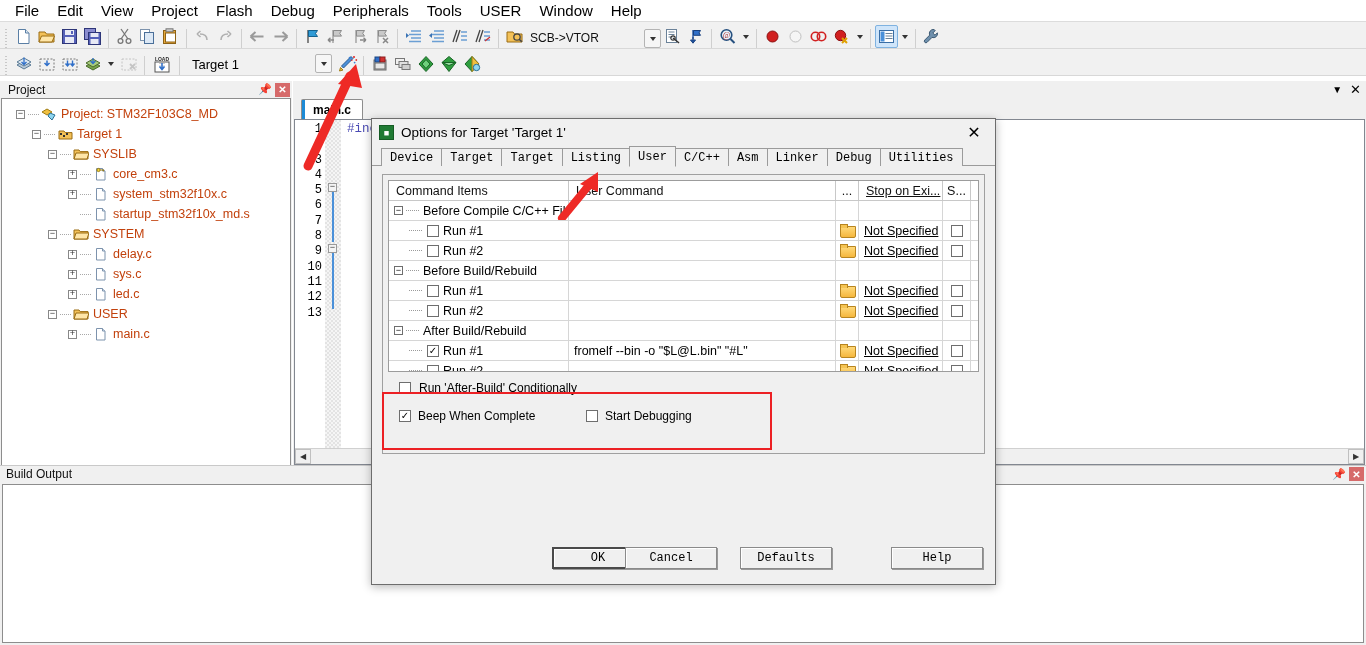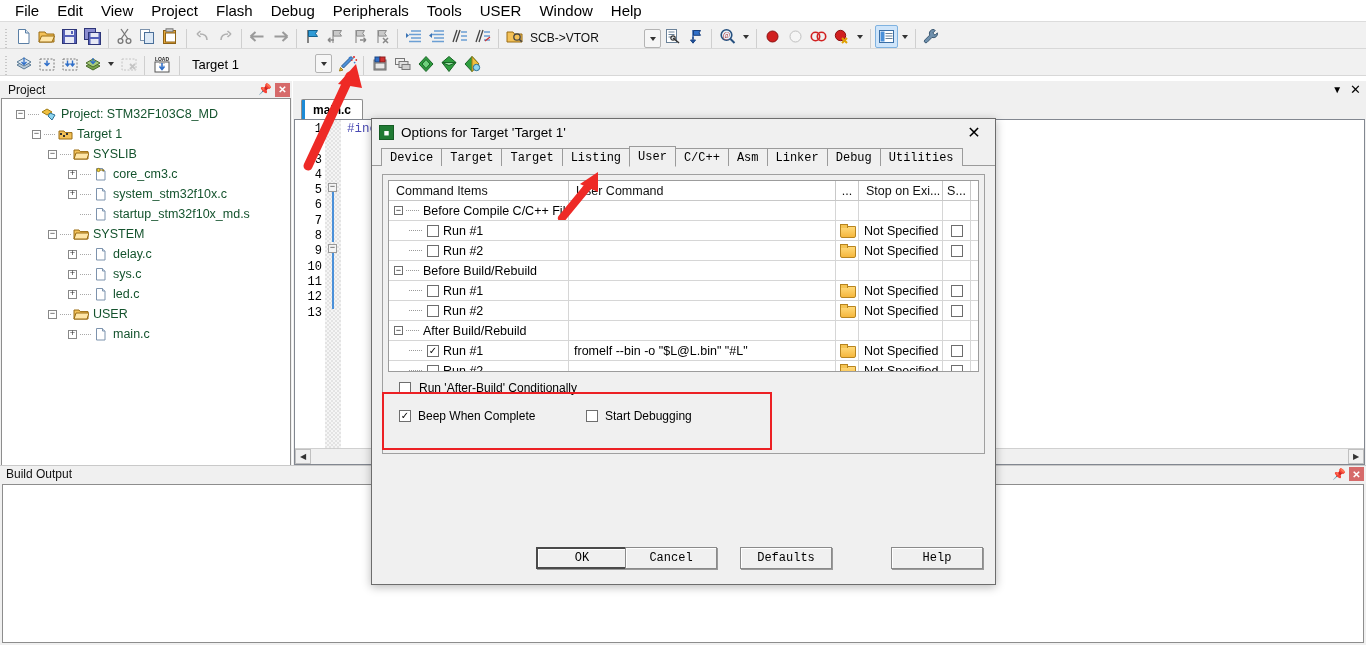--- a/index.html
+++ b/index.html
@@ -99,21 +99,21 @@
     width:9px;height:9px;border:1px solid #888;background:#fff;
     display:flex;align-items:center;justify-content:center;
     font-size:9px;line-height:7px;color:#333;font-family:"Liberation Mono",monospace;
     margin-right:3px; flex:none;
   }
   .exp-gap { width:9px; margin-right:3px; flex:none; }
   .dots { width:12px; flex:none;
     background-image:repeating-linear-gradient(to right,#a8a8a8 0 1px,transparent 1px 2px);
     background-size:2px 1px; background-position:0 50%; background-repeat:repeat-x; height:1px;}
   .ticon { width:17px;height:15px;margin-right:4px;flex:none;display:flex;align-items:center;justify-content:center;}
-  .tlabel { font-size:12.5px; color:#14532d; }
+  .tlabel { font-size:12.5px; color:#c2410c; }
 
   .hscroll {
     position:absolute; left:0; right:0; bottom:0; height:16px;
     background:#f0f0f0; border-top:1px solid #c6c6c6;
     display:flex; align-items:center;
   }
   .hs-btn { width:16px;height:15px;background:#f0f0f0;border:1px solid #c0c0c0;
     display:flex;align-items:center;justify-content:center;font-size:8px;color:#333;}
   .hs-track { flex:1; height:15px; background:#fff; }
 
@@ -236,21 +236,21 @@
   .gh {
     display:flex; align-items:center; padding-left:7px; font-size:12.5px; color:#111;
     border-right:1px solid #c8c8c8; overflow:hidden; white-space:nowrap;
   }
   .grow { display:flex; height:20px; border-bottom:1px solid #d6d6d6; }
   .gc { border-right:1px solid #d6d6d6; display:flex; align-items:center; overflow:hidden;
     white-space:nowrap; padding-left:5px; font-size:12.5px; color:#000; }
   .c-items { width:180px; }
   .c-cmd   { width:267px; }
   .c-dots  { width:23px; justify-content:center; padding-left:0; }
-  .c-stop  { width:84px; }
+  .c-stop  { width:84px;text-decoration:underline; }
   .c-s     { width:28px; justify-content:center; padding-left:0; }
 
   .grp-head { display:flex; align-items:center; gap:3px; }
   .chk {
     width:12px;height:12px;border:1px solid #6e6e6e;background:#fff;flex:none;
     display:flex;align-items:center;justify-content:center;
     font-size:10px; line-height:10px; color:#000;
   }
   .treeline {
     width:14px;height:12px;flex:none;
@@ -277,21 +277,21 @@
   .dlg-buttons {
     position:absolute; left:0; right:0; bottom:0; height:52px;
     display:flex; align-items:center;
   }
   .dbtn {
     height:22px; background:#f0f0f0; border:1px solid #8a8a8a;
     display:flex; align-items:center; justify-content:center;
     font-family:"Liberation Mono", monospace; font-size:12px; color:#000;
     box-shadow:inset 1px 1px 0 #fff, 1px 1px 0 #9a9a9a;
   }
-  .dbtn.default { border:2px solid #4a4a4a; }
+  .dbtn.default { border:2px solid #4a4a4a;margin-left:16px; }
 
   
   .arrow-svg { position:absolute; pointer-events:none; z-index:40; }
 </style>
 </head>
 <body>
 
 <div id="menubar">
   <div class="menu-item">File</div>
   <div class="menu-item">Edit</div>

